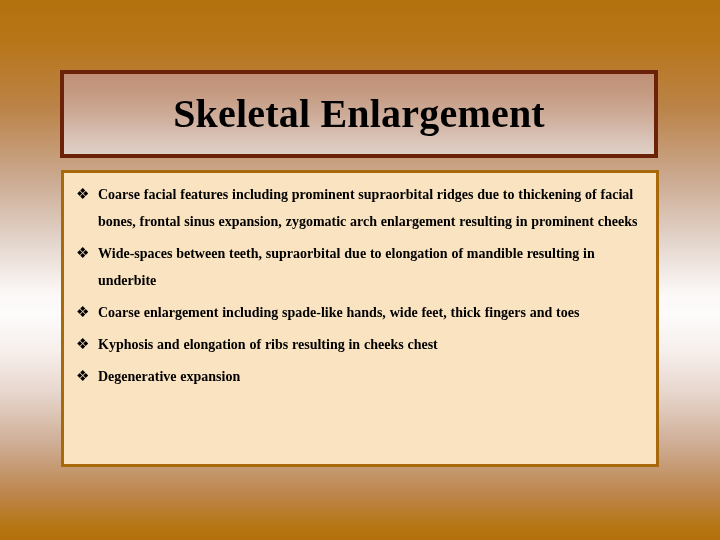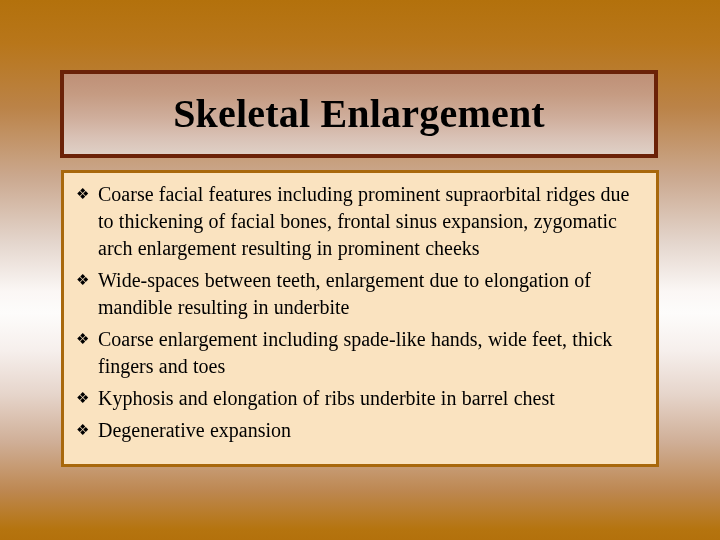--- a/index.html
+++ b/index.html
@@ -110,22 +110,22 @@
     line-height: 27px;
     color: #000000;
     text-align: left;
     padding-left: 4px;
     box-sizing: border-box;
   }
 
   .bullet-text {
     flex: 1 1 auto;
     font-family: "Liberation Serif", serif;
-    font-weight: normal;
-    font-size: 20px;
+    font-weight: bold;
+    font-size: 14px;
     line-height: 27px;
     color: #000000;
     text-align: left;
     letter-spacing: 0px;
     word-spacing: 0.3px;
   }
 </style>
 </head>
 <body>
 
@@ -138,31 +138,31 @@
   <div id="content-box">
     <ul id="bullet-list">
 
       <li class="bullet-item">
         <span class="bullet-glyph">❖</span>
         <span class="bullet-text">Coarse facial features including prominent supraorbital ridges due to thickening of facial bones, frontal sinus expansion, zygomatic arch enlargement resulting in prominent cheeks</span>
       </li>
 
       <li class="bullet-item">
         <span class="bullet-glyph">❖</span>
-        <span class="bullet-text">Wide-spaces between teeth, enlargement due to elongation of mandible resulting in underbite</span>
+        <span class="bullet-text">Wide-spaces between teeth, supraorbital due to elongation of mandible resulting in underbite</span>
       </li>
 
       <li class="bullet-item">
         <span class="bullet-glyph">❖</span>
         <span class="bullet-text">Coarse enlargement including spade-like hands, wide feet, thick fingers and toes</span>
       </li>
 
       <li class="bullet-item">
         <span class="bullet-glyph">❖</span>
-        <span class="bullet-text">Kyphosis and elongation of ribs underbite in barrel chest</span>
+        <span class="bullet-text">Kyphosis and elongation of ribs resulting in cheeks chest</span>
       </li>
 
       <li class="bullet-item">
         <span class="bullet-glyph">❖</span>
         <span class="bullet-text">Degenerative expansion</span>
       </li>
 
     </ul>
   </div>
 

